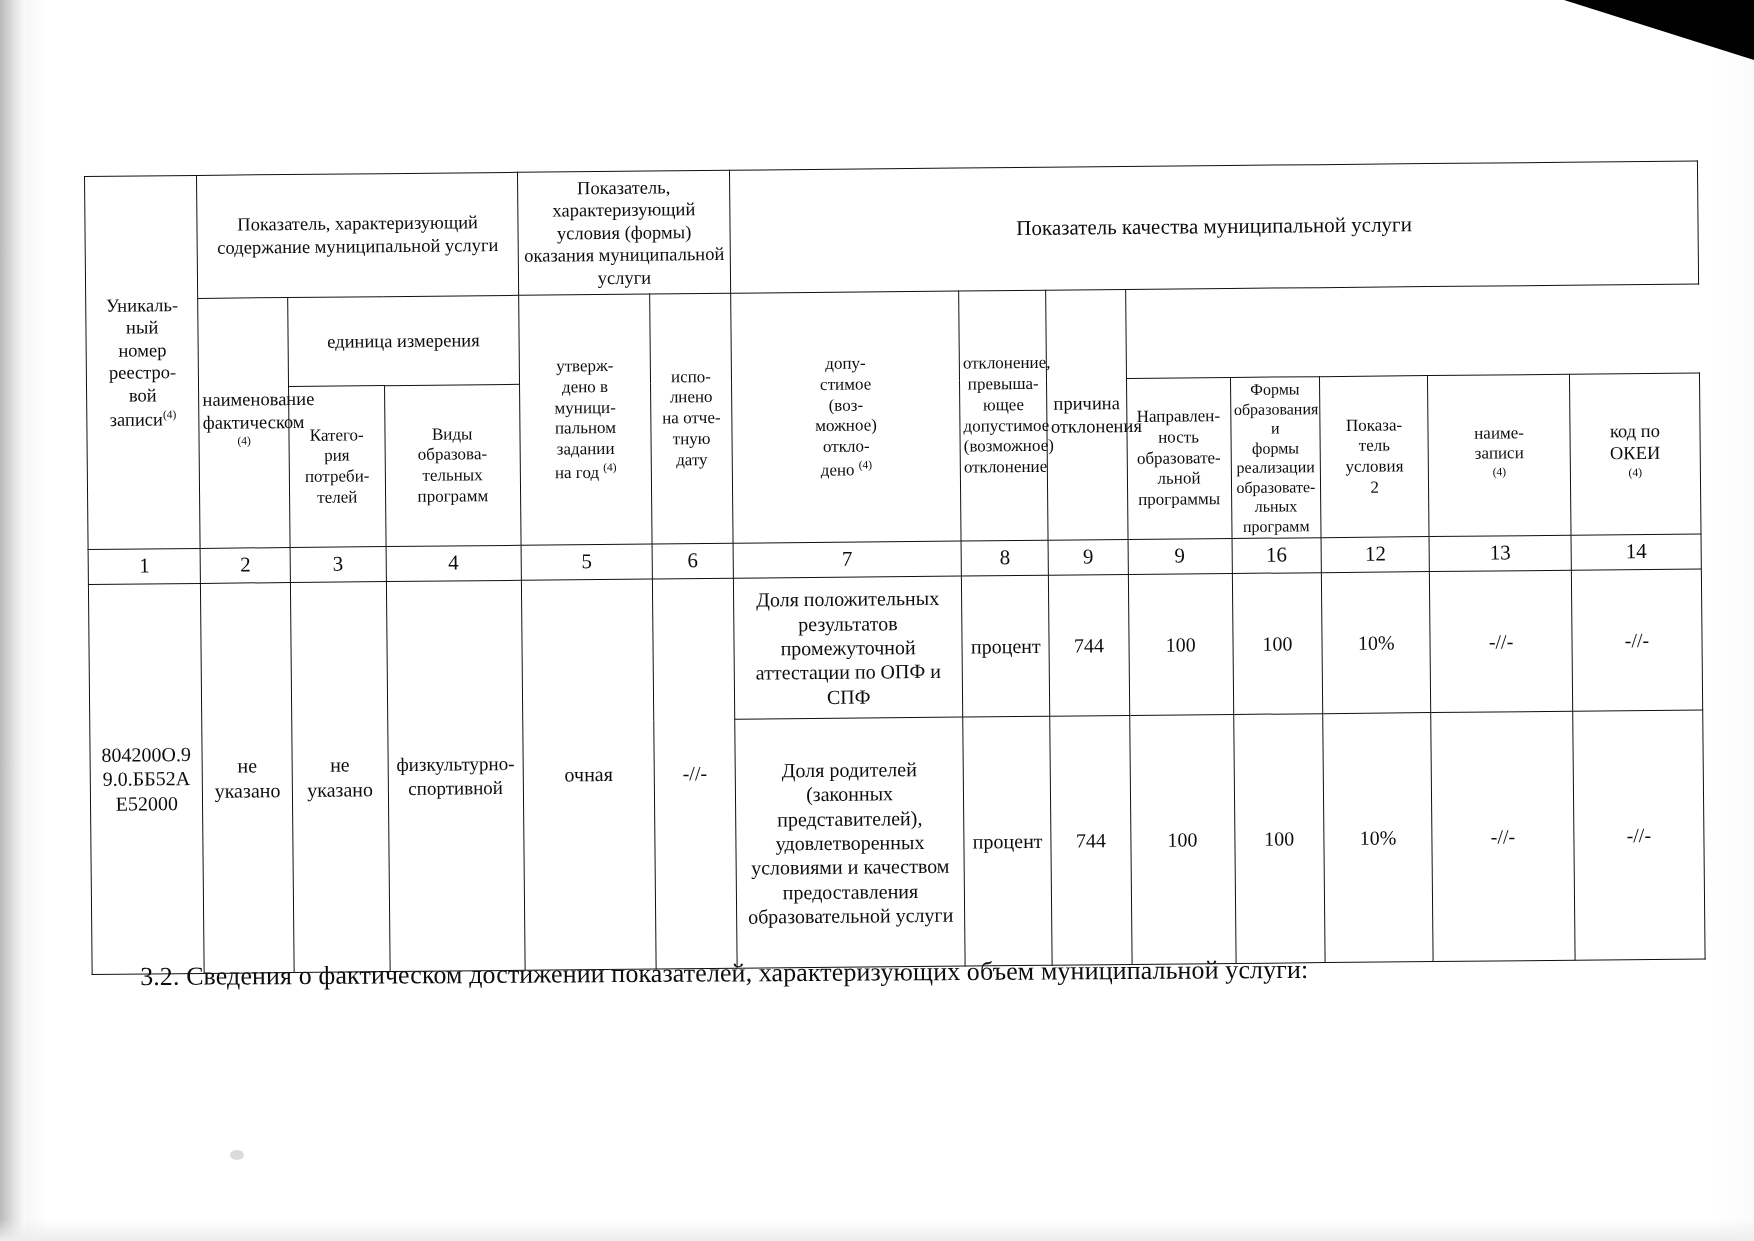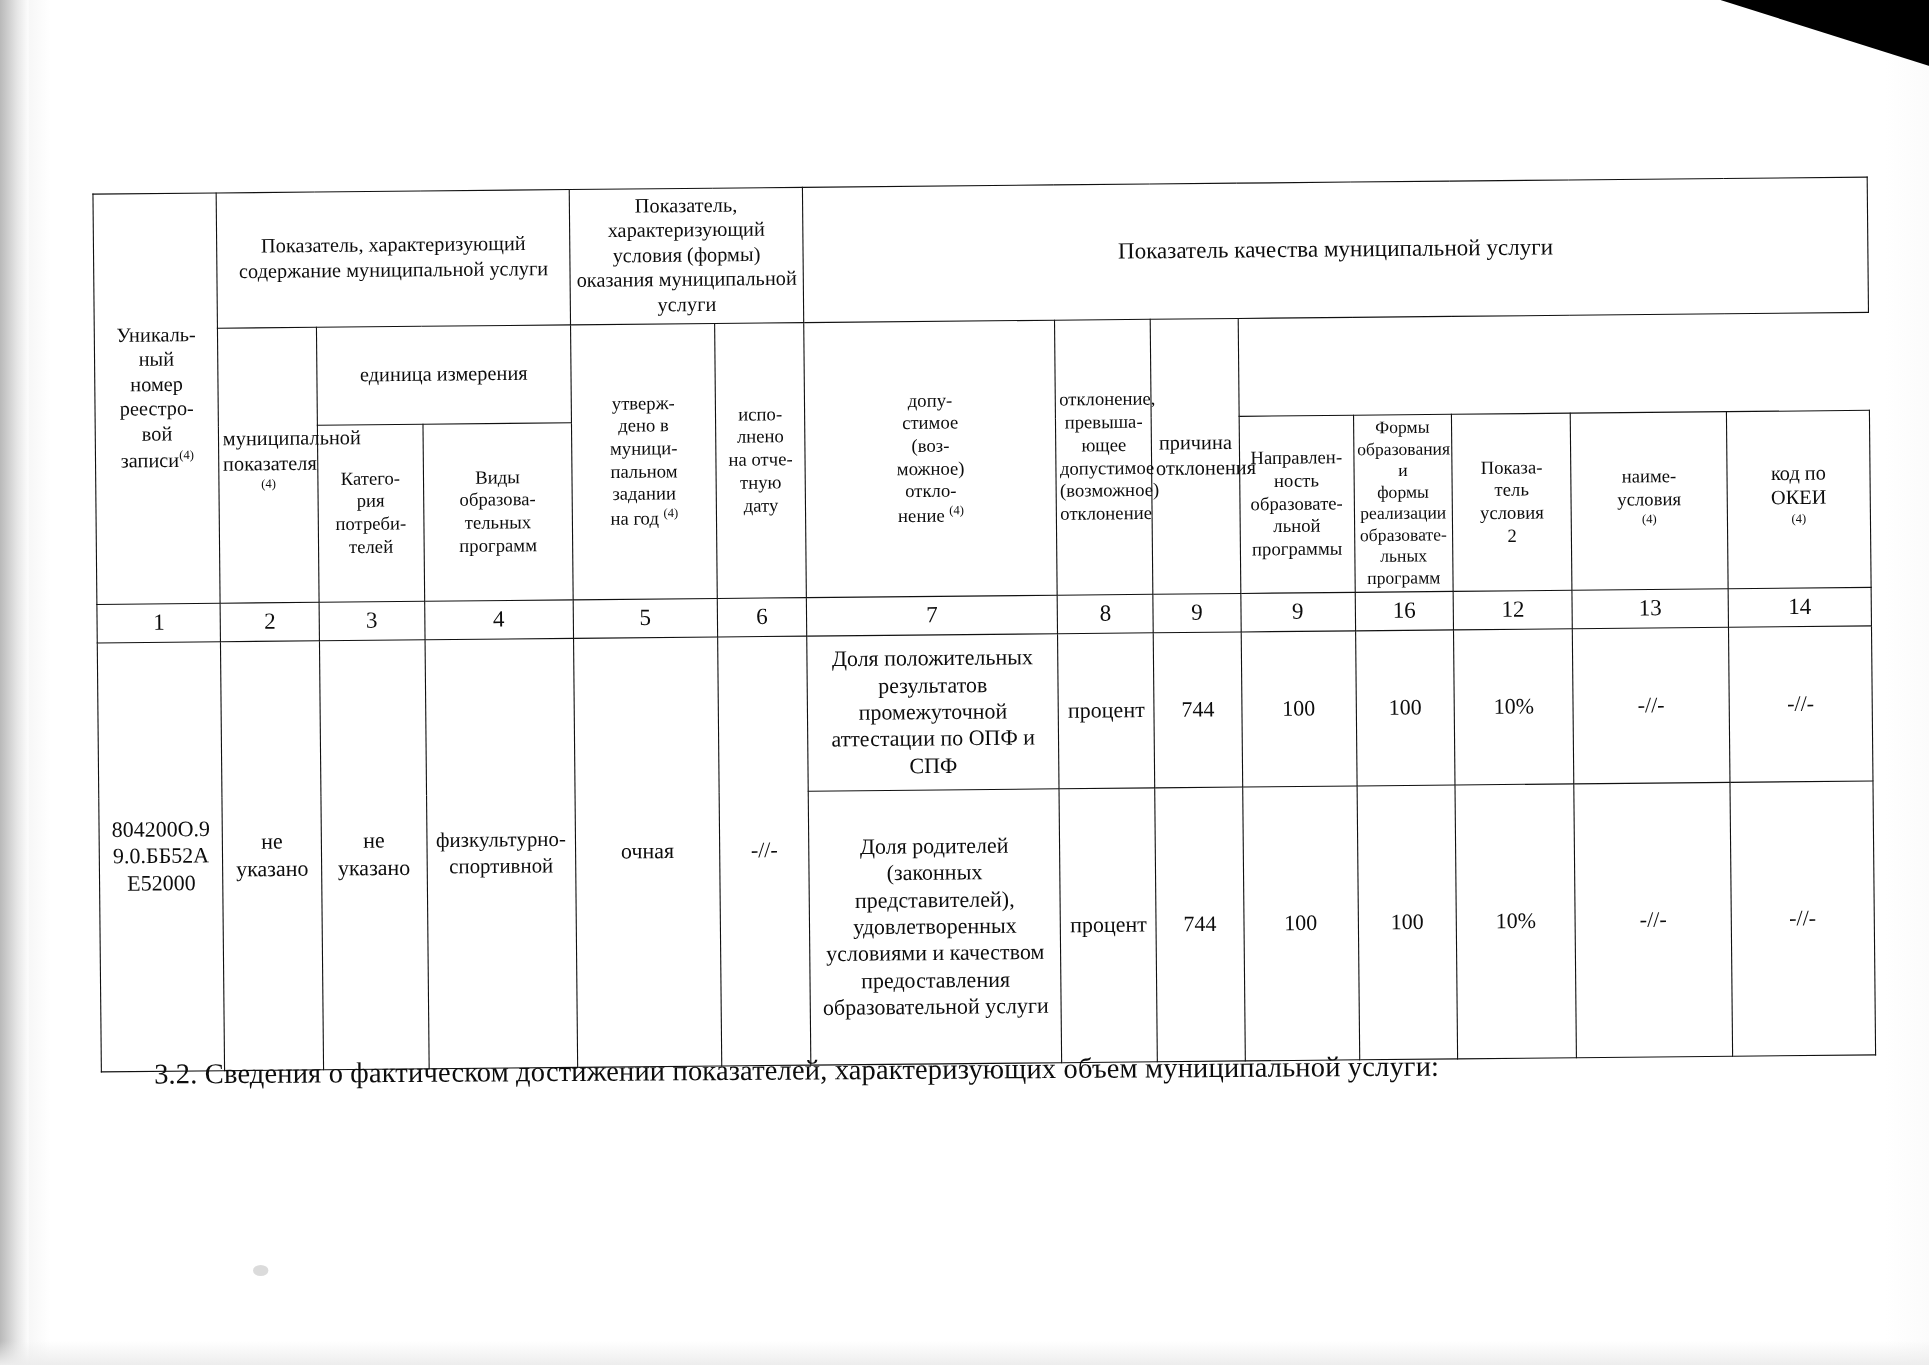--- a/index.html
+++ b/index.html
@@ -162,21 +162,21 @@
 вой
 записи</span><sup class="note">(4)</sup>
       </td>
       <td colspan="3" rowspan="1" class="h-med" style="height:118px">Показатель, характеризующий содержание муниципальной услуги</td>
       <td colspan="2" rowspan="1" class="h-med">Показатель, характеризующий условия (формы) оказания муниципальной услуги</td>
       <td colspan="8" class="top-band" style="height:34px">Показатель качества муниципальной услуги</td>
     </tr>
 
     <tr>
       <td rowspan="2" class="h-med">
-        <span>муниципальной показателя</span> <sup class="note">(4)</sup>
+        <span>наименование фактическом</span> <sup class="note">(4)</sup>
       </td>
       <td colspan="2" class="h-med" style="height:84px">единица измерения</td>
       <td rowspan="2" class="h-sm">
         <span style="white-space: pre-line; text-align: right;">утверж-
 дено в
 муници-
 пальном
 задании
 на год</span> <sup class="note">(4)</sup>
       </td>
@@ -184,21 +184,21 @@
 лнено
 на отче-
 тную
 дату</td>
       <td rowspan="2" class="h-sm">
         <span style="white-space: pre-line;">допу-
 стимое
 (воз-
 можное)
 откло-
-нение</span> <sup class="note">(4)</sup>
+дено</span> <sup class="note">(4)</sup>
       </td>
       <td rowspan="2" class="h-sm" style="white-space: pre-line;">отклонение,
 превыша-
 ющее
 допустимое
 (возможное)
 отклонение</td>
       <td rowspan="2" class="h-med" style="white-space: pre-line;">причина
 отклонения</td>
     </tr>
@@ -223,21 +223,21 @@
 реализации
 образовате-
 льных
 программ</td>
       <td class="h-sm" style="white-space: pre-line;">Показа-
 тель
 условия
 2</td>
       <td class="h-sm">
         <span style="white-space: pre-line;">наиме-
-условия</span><br><sup class="note">(4)</sup>
+записи</span><br><sup class="note">(4)</sup>
       </td>
       <td class="h-med">
         <span style="white-space: pre-line; margin-top: 12px;">код по
 ОКЕИ</span><br><sup class="note">(4)</sup>
       </td>
     </tr>
 
     <tr class="numrow">
       <td>1</td>
       <td>2</td>

